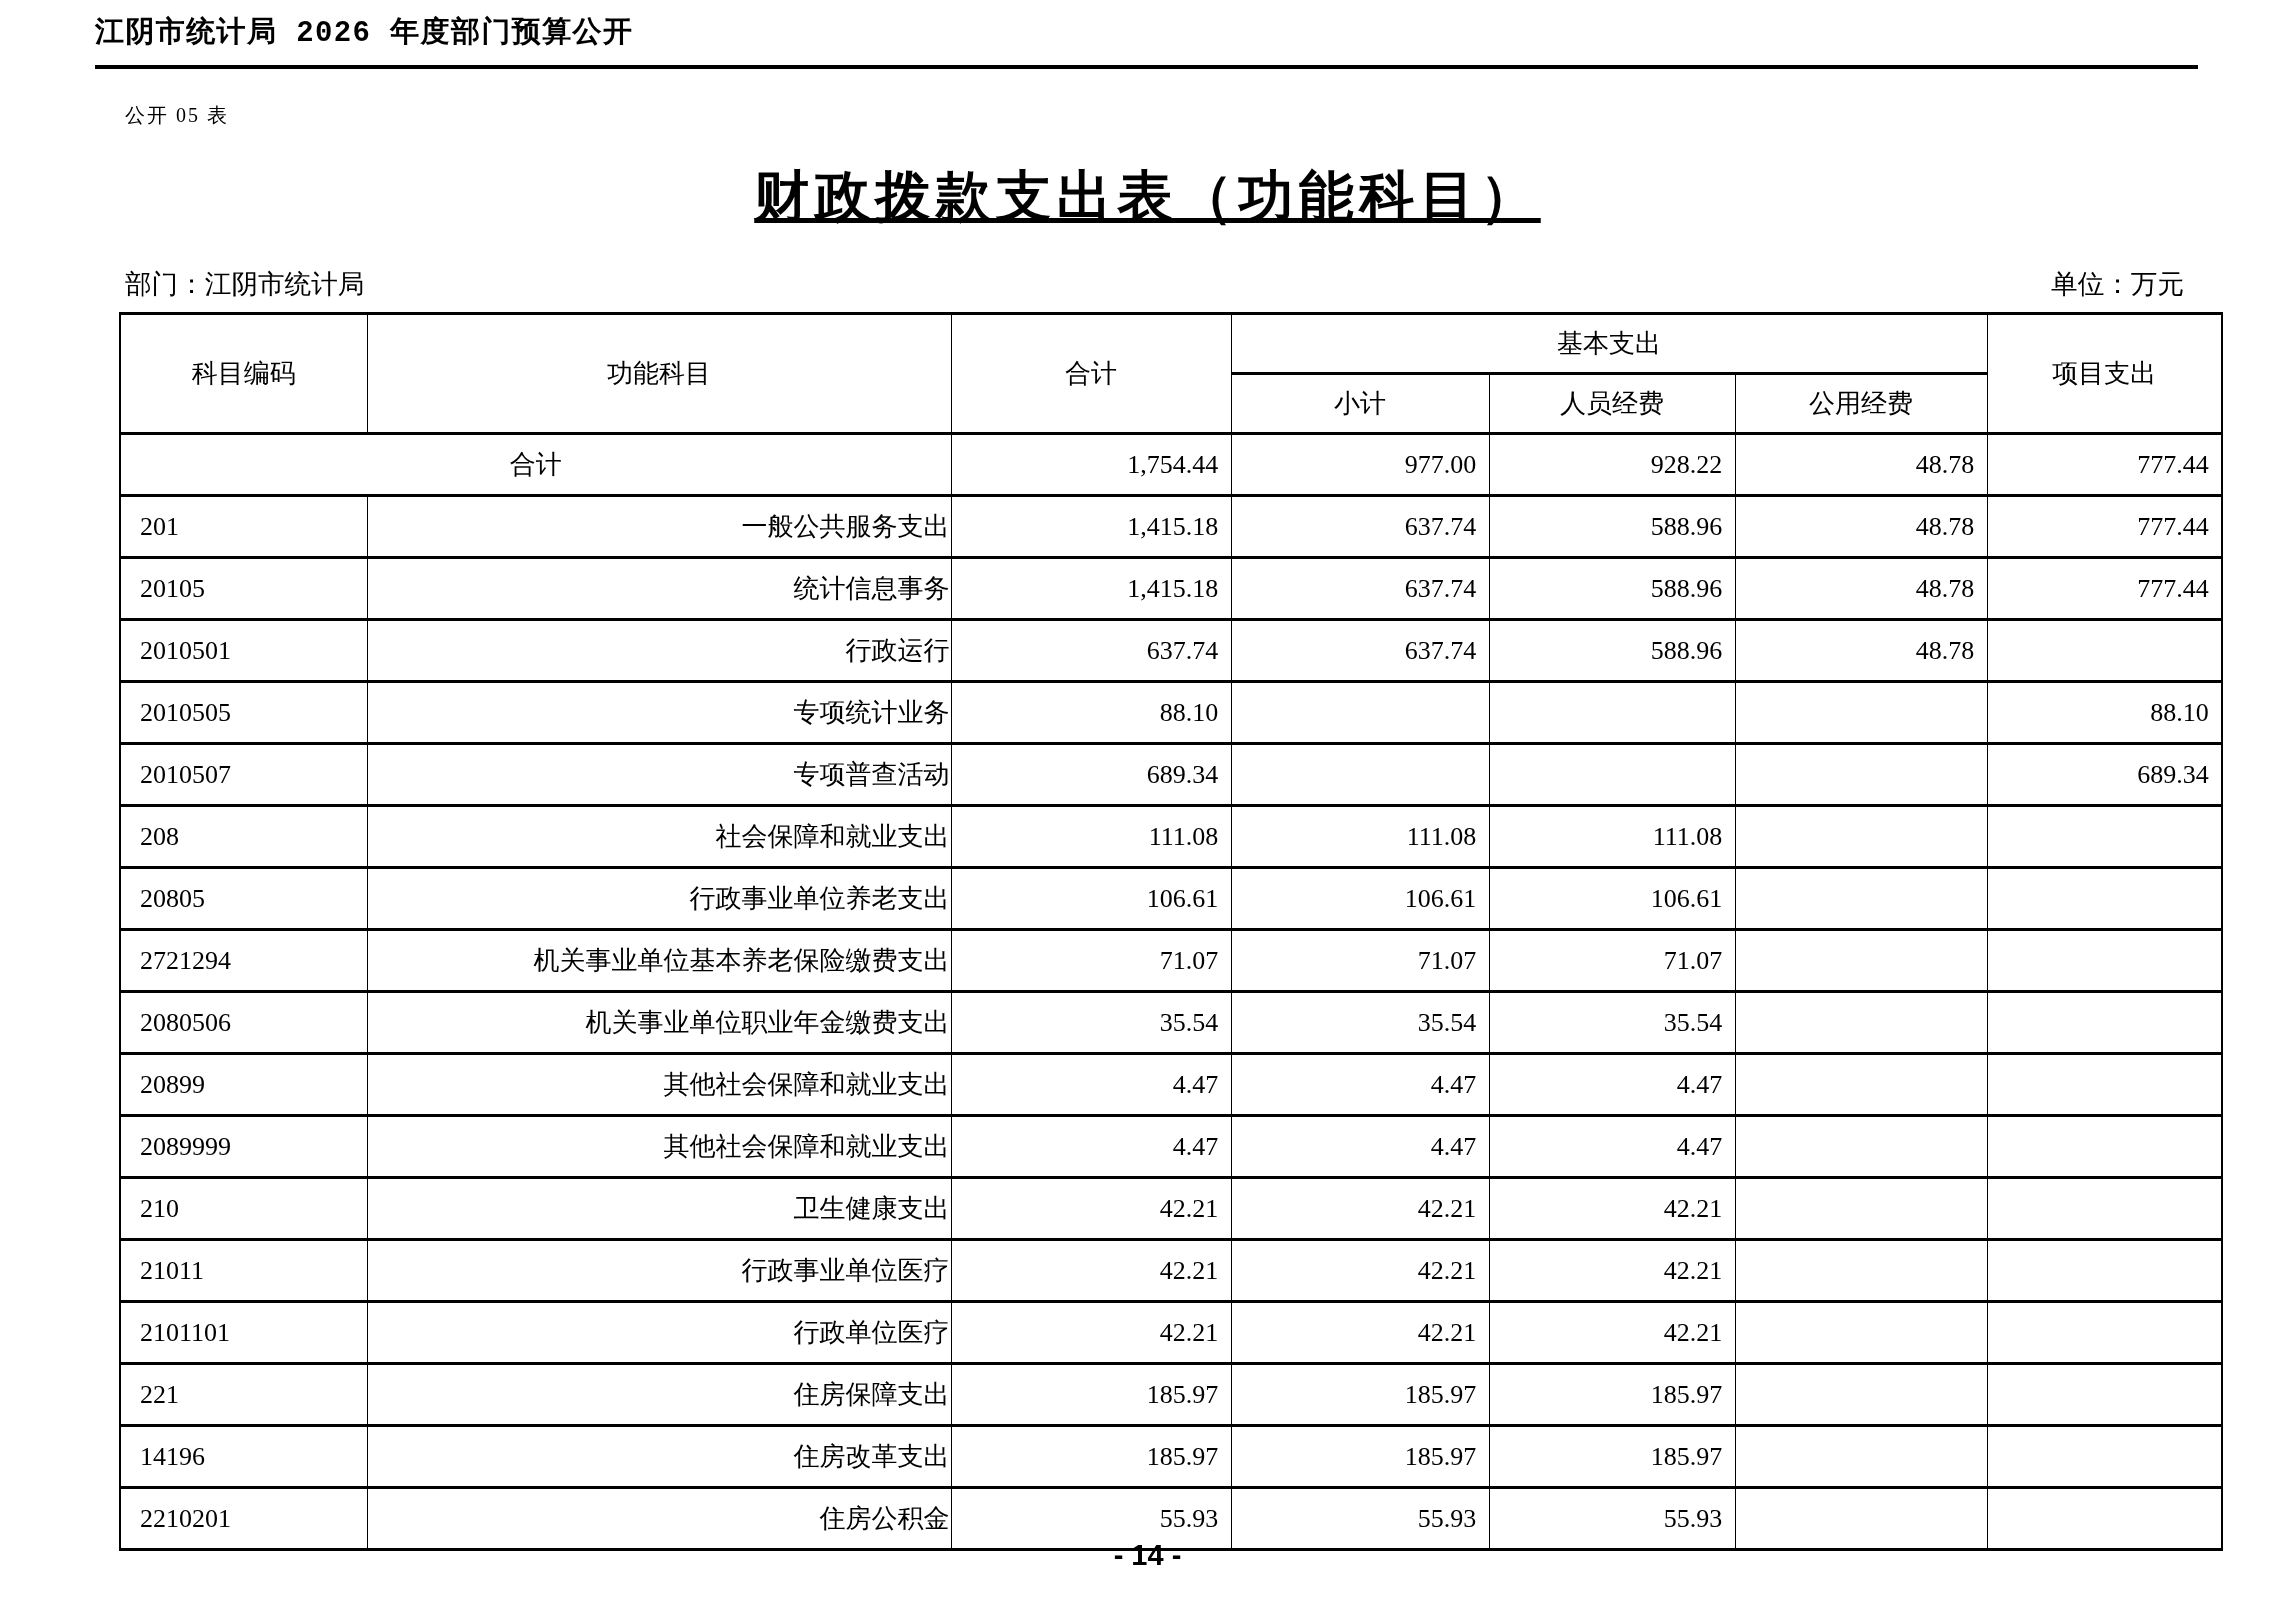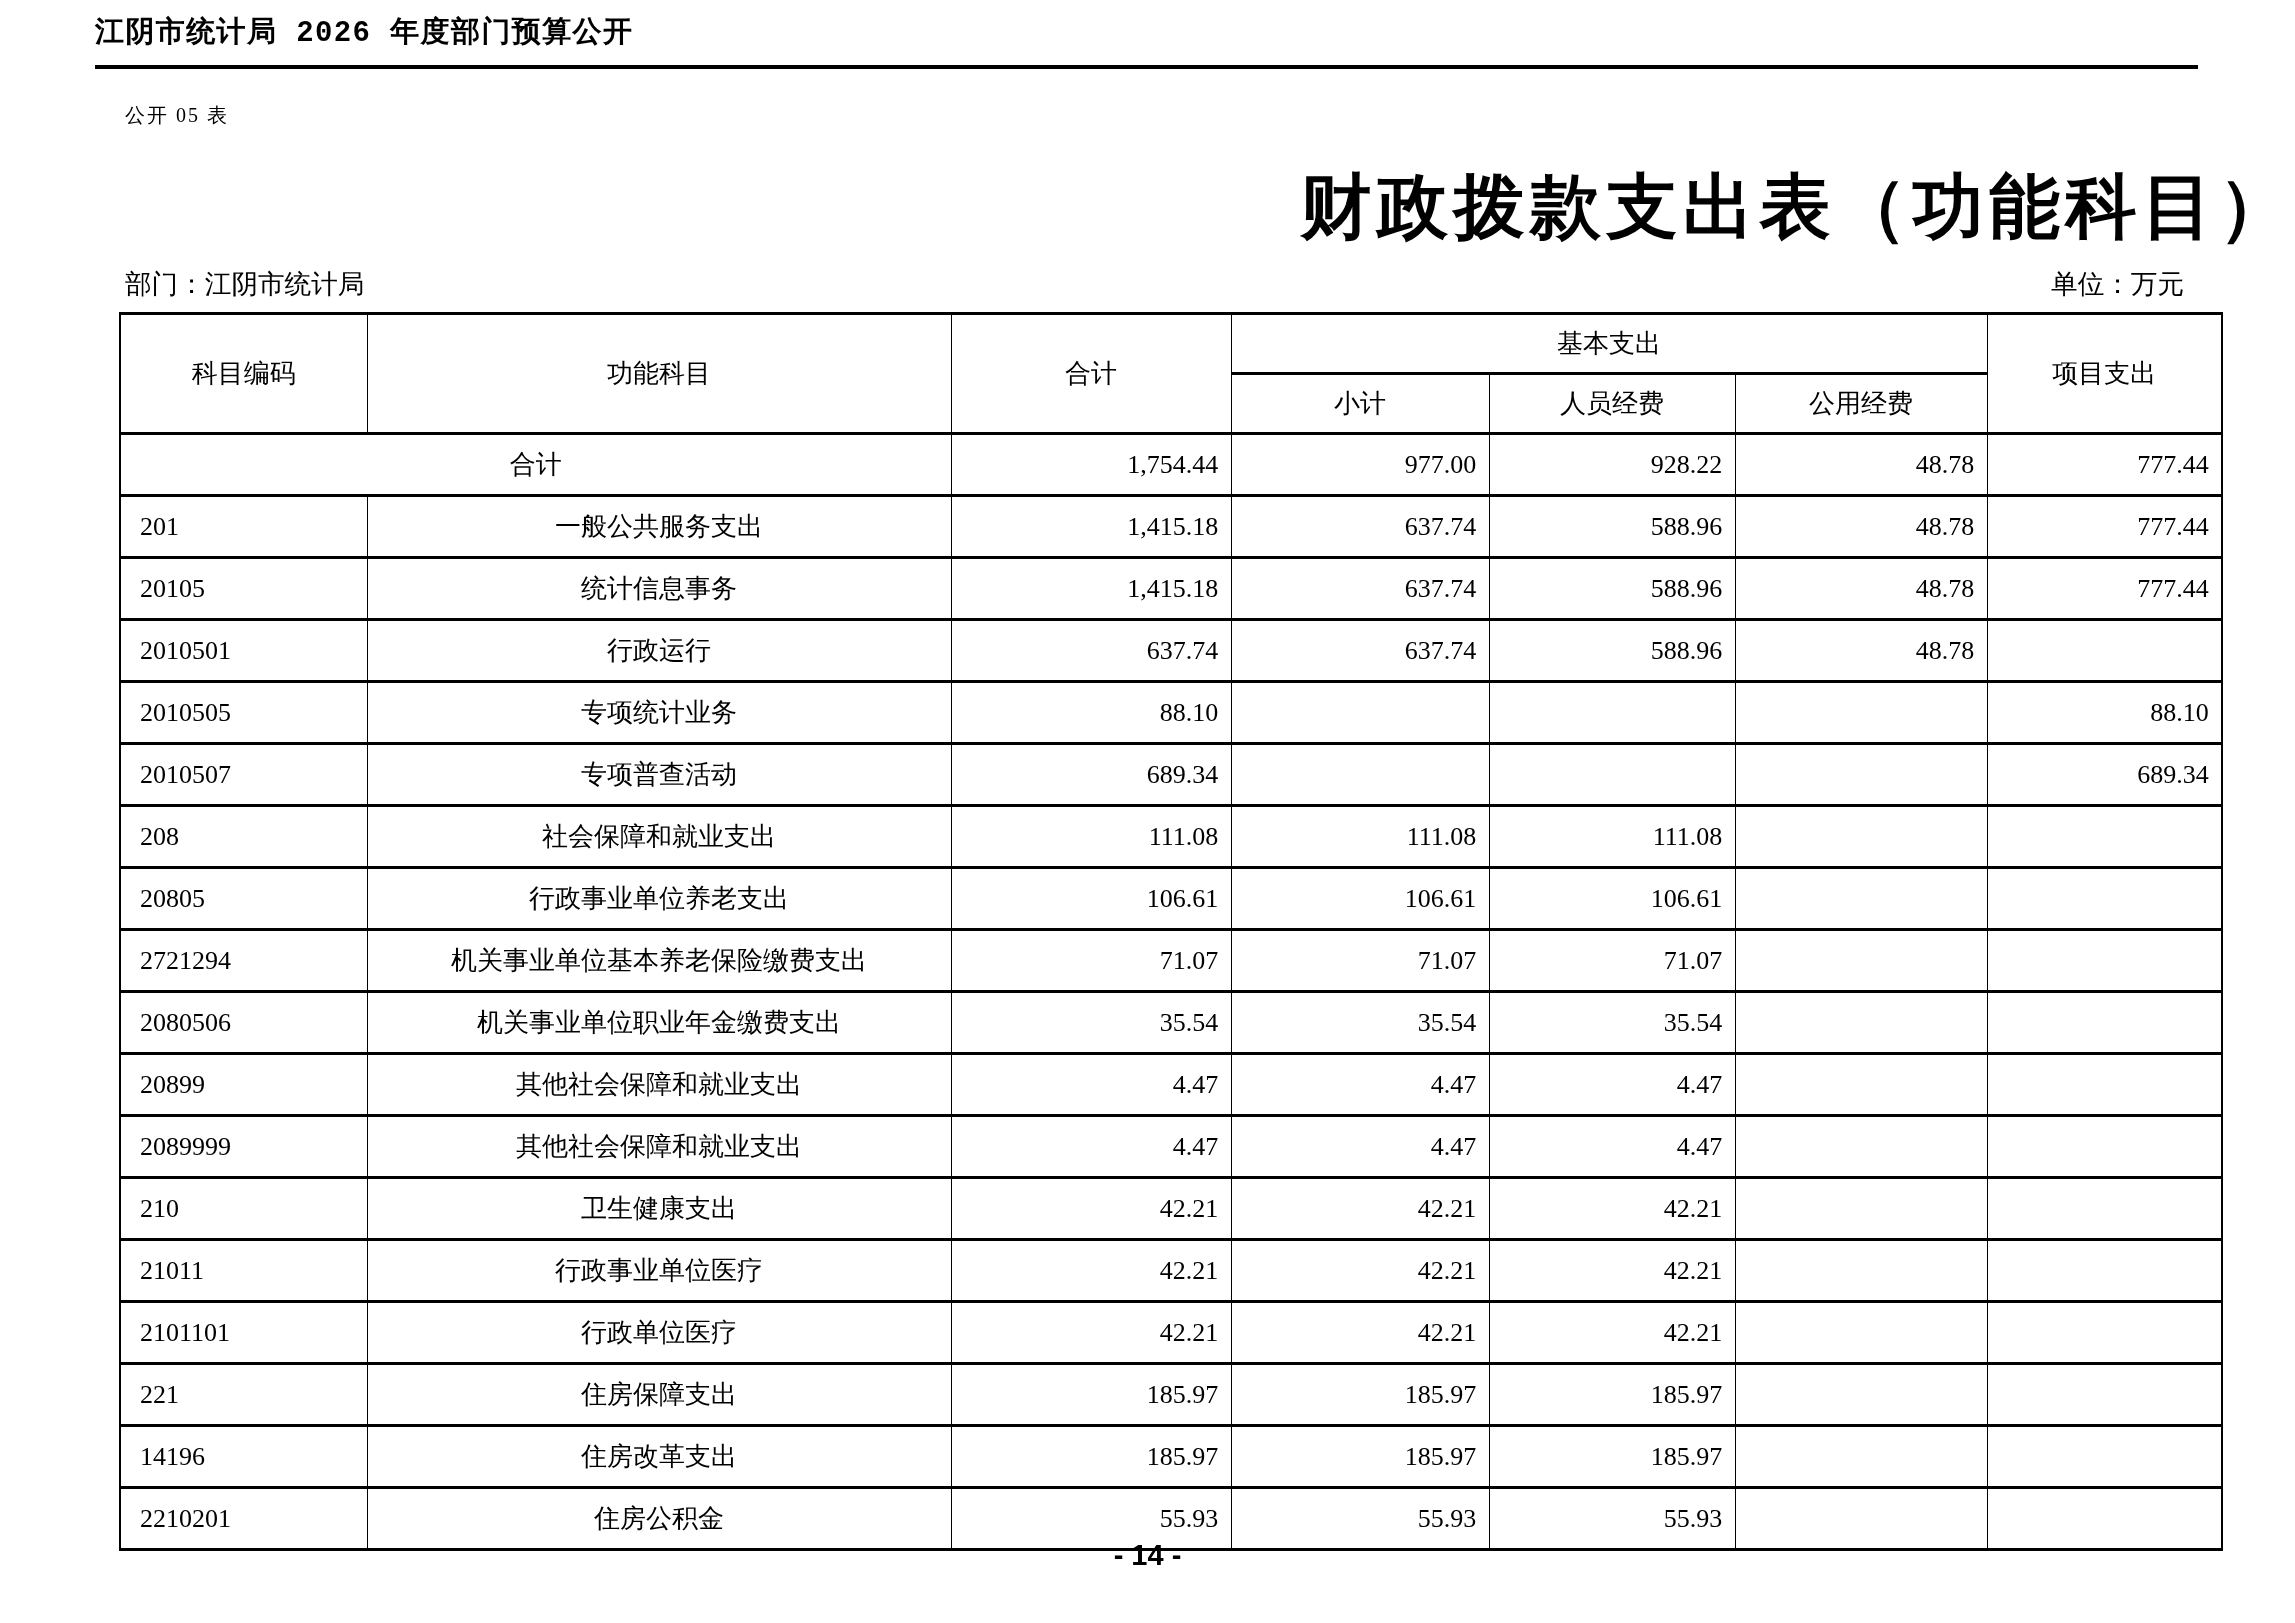--- a/index.html
+++ b/index.html
@@ -36,25 +36,26 @@
     top: 102px;
     font-size: 20px;
     letter-spacing: 2px;
     white-space: nowrap;
   }
   .page-title {
     position: absolute;
     left: 0;
     top: 160px;
     width: 100%;
-    text-align: right;
-    font-size: 71px;
+    text-align: center;
+    font-size: 55px;
     font-weight: bold;
     letter-spacing: 5.5px;
     white-space: nowrap;
+    text-decoration: underline;
   }
   .meta-line {
     position: absolute;
     left: 125px;
     top: 266px;
     width: 2059px;
     display: flex;
     justify-content: space-between;
     font-size: 26.6px;
     white-space: nowrap;
@@ -75,21 +76,21 @@
     border-top: 3.4px solid #000;
     border-bottom: 3.4px solid #000;
     font-weight: normal;
     vertical-align: middle;
     overflow: hidden;
     white-space: nowrap;
   }
   table.budget th { text-align: center; height: 55px; }
   table.budget td { height: 57px; }
   td.code  { text-align: left;  padding-left: 19px; }
-  td.name  { text-align: center;  }
+  td.name  { text-align: right;  }
   td.num   { text-align: right; padding-right: 12.3px; }
   td.label { text-align: center; }
   .page-number {
     position: absolute;
     left: 0;
     top: 1539px;
     width: 100%;
     text-align: center;
     font-family: "Liberation Sans", "DejaVu Sans", sans-serif;
     font-size: 29px;

